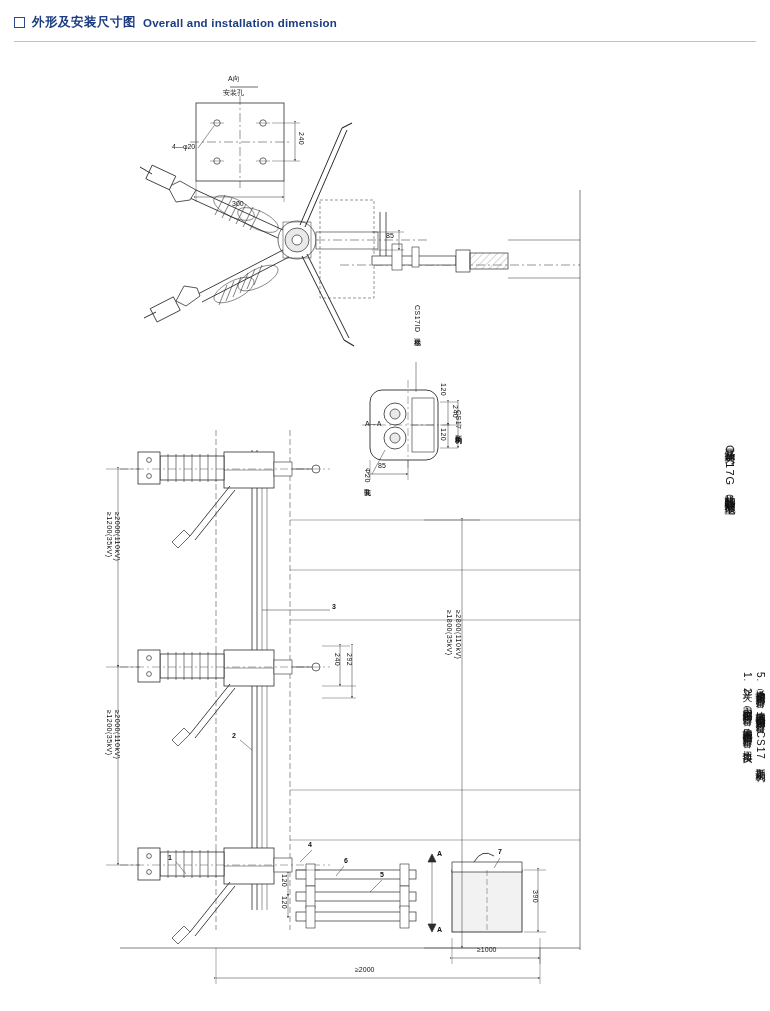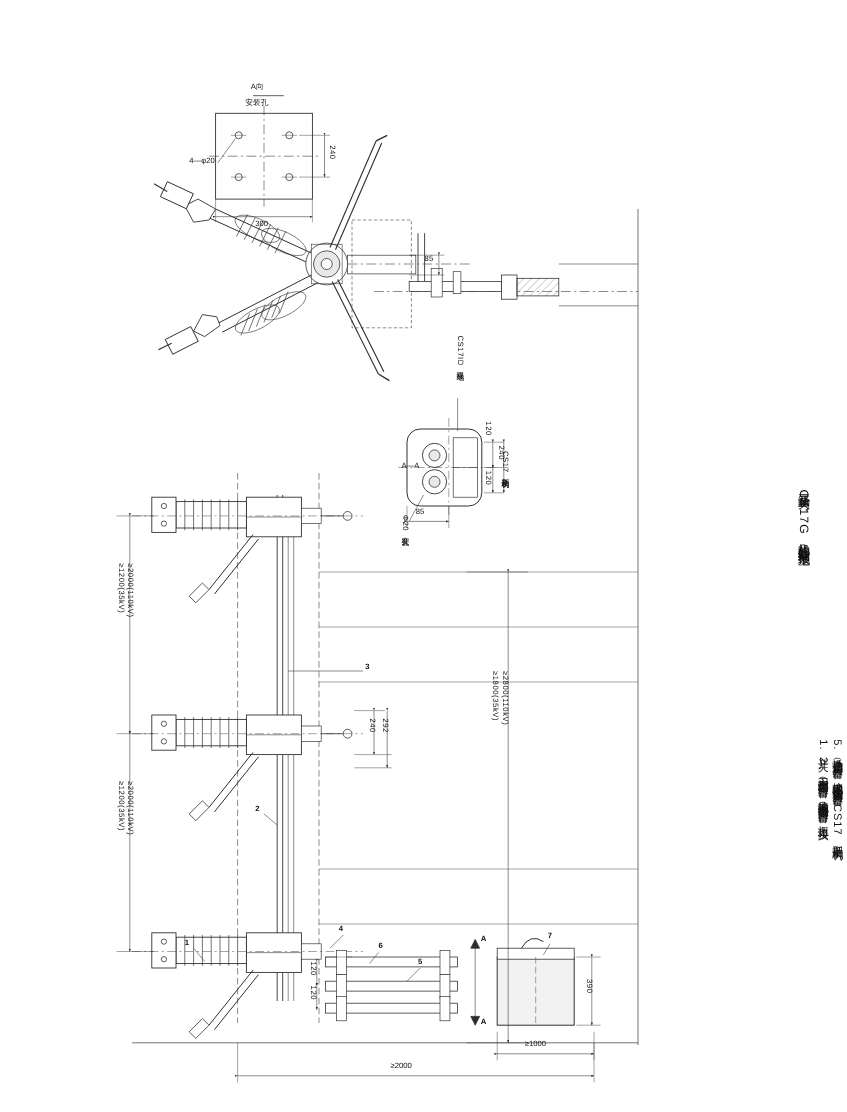--- a/index.html
+++ b/index.html
@@ -61,20 +61,28 @@
   .lbl.v{
     writing-mode:vertical-rl;text-orientation:mixed;letter-spacing:.5px;
   }
   .lbl.b{font-weight:bold;}
 </style>
 </head>
 <body>
 
 <div class="page">
 
+  <div class="header">
+    <div class="hdr-inner">
+      <span class="hdr-sq"></span>
+      <span class="hdr-cn">外形及安装尺寸图</span>
+      <span class="hdr-en">Overall and installation dimension</span>
+    </div>
+    <div class="hdr-rule"></div>
+  </div>
 
   <div class="vcap" id="vcap-title">三级开关与CS17G机构的联装（双接地型）</div>
   <div class="vcap" id="vcap-l1">1.开关  2.主刀闸连杆（用户自备）3.接地闸刀扭杆（用户自备）4.扭力接头</div>
   <div class="vcap" id="vcap-l2">5.搡动扭杆（用户自备）6.接地闸刀搡动扭杆（用户自备）  7.CS17型手动机构</div>
 
   <div class="canvas">
 
     <svg width="770" height="960" viewBox="0 0 770 960">
       <defs>
         <pattern id="hatch" width="5" height="5" patternUnits="userSpaceOnUse" patternTransform="rotate(45)">

